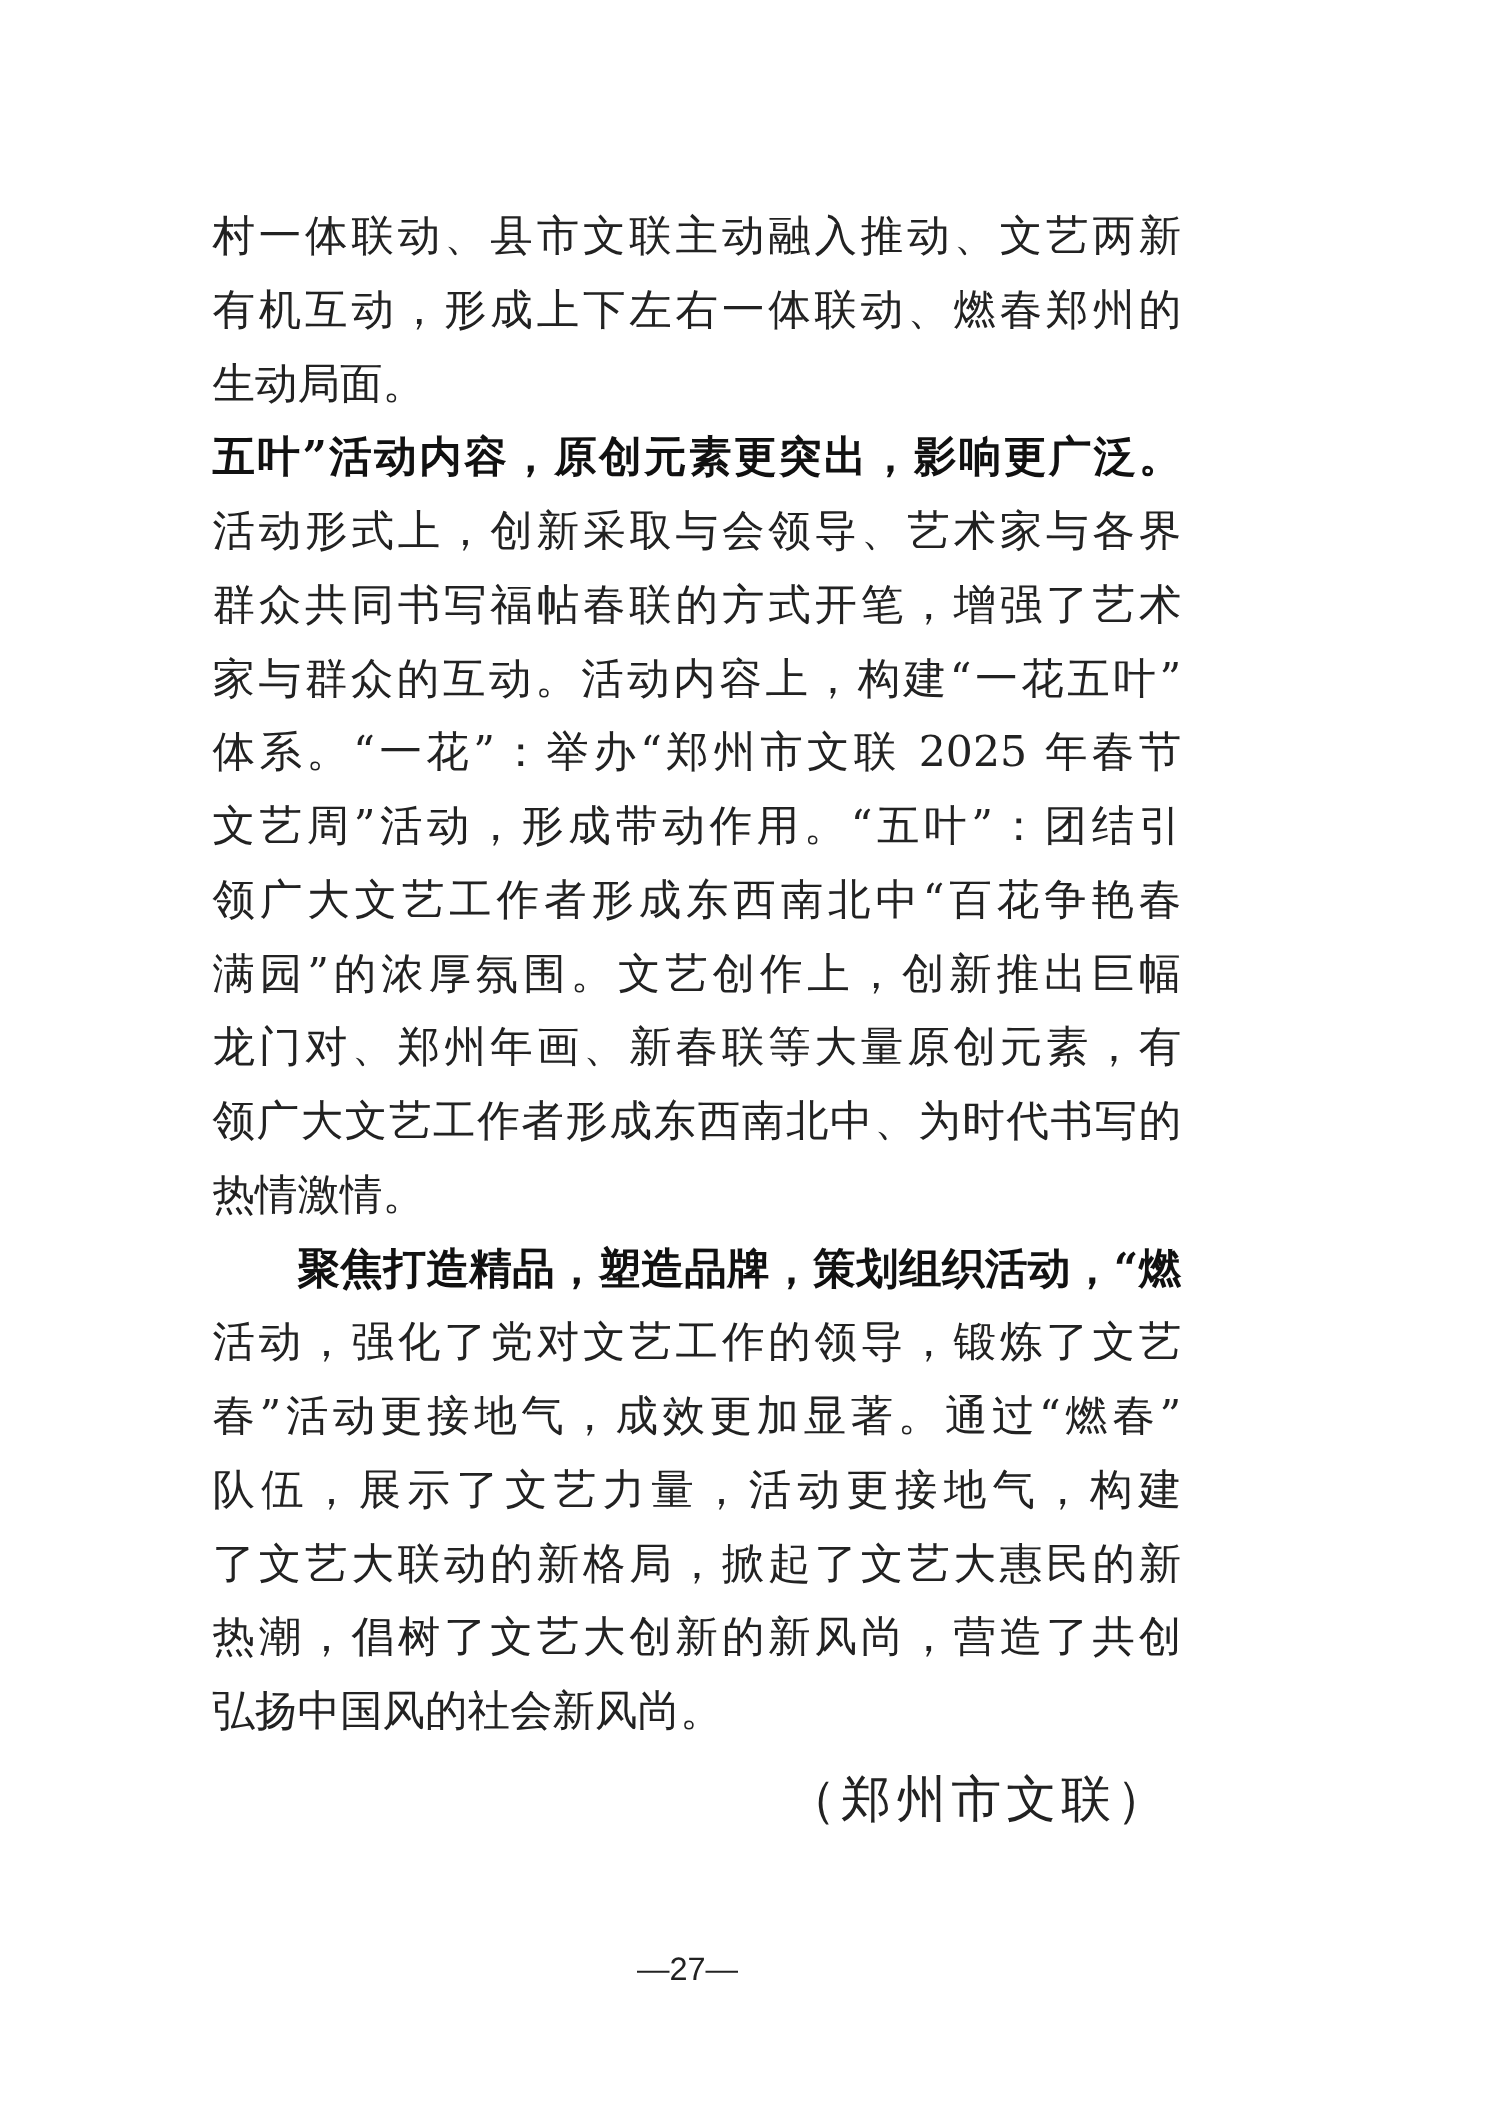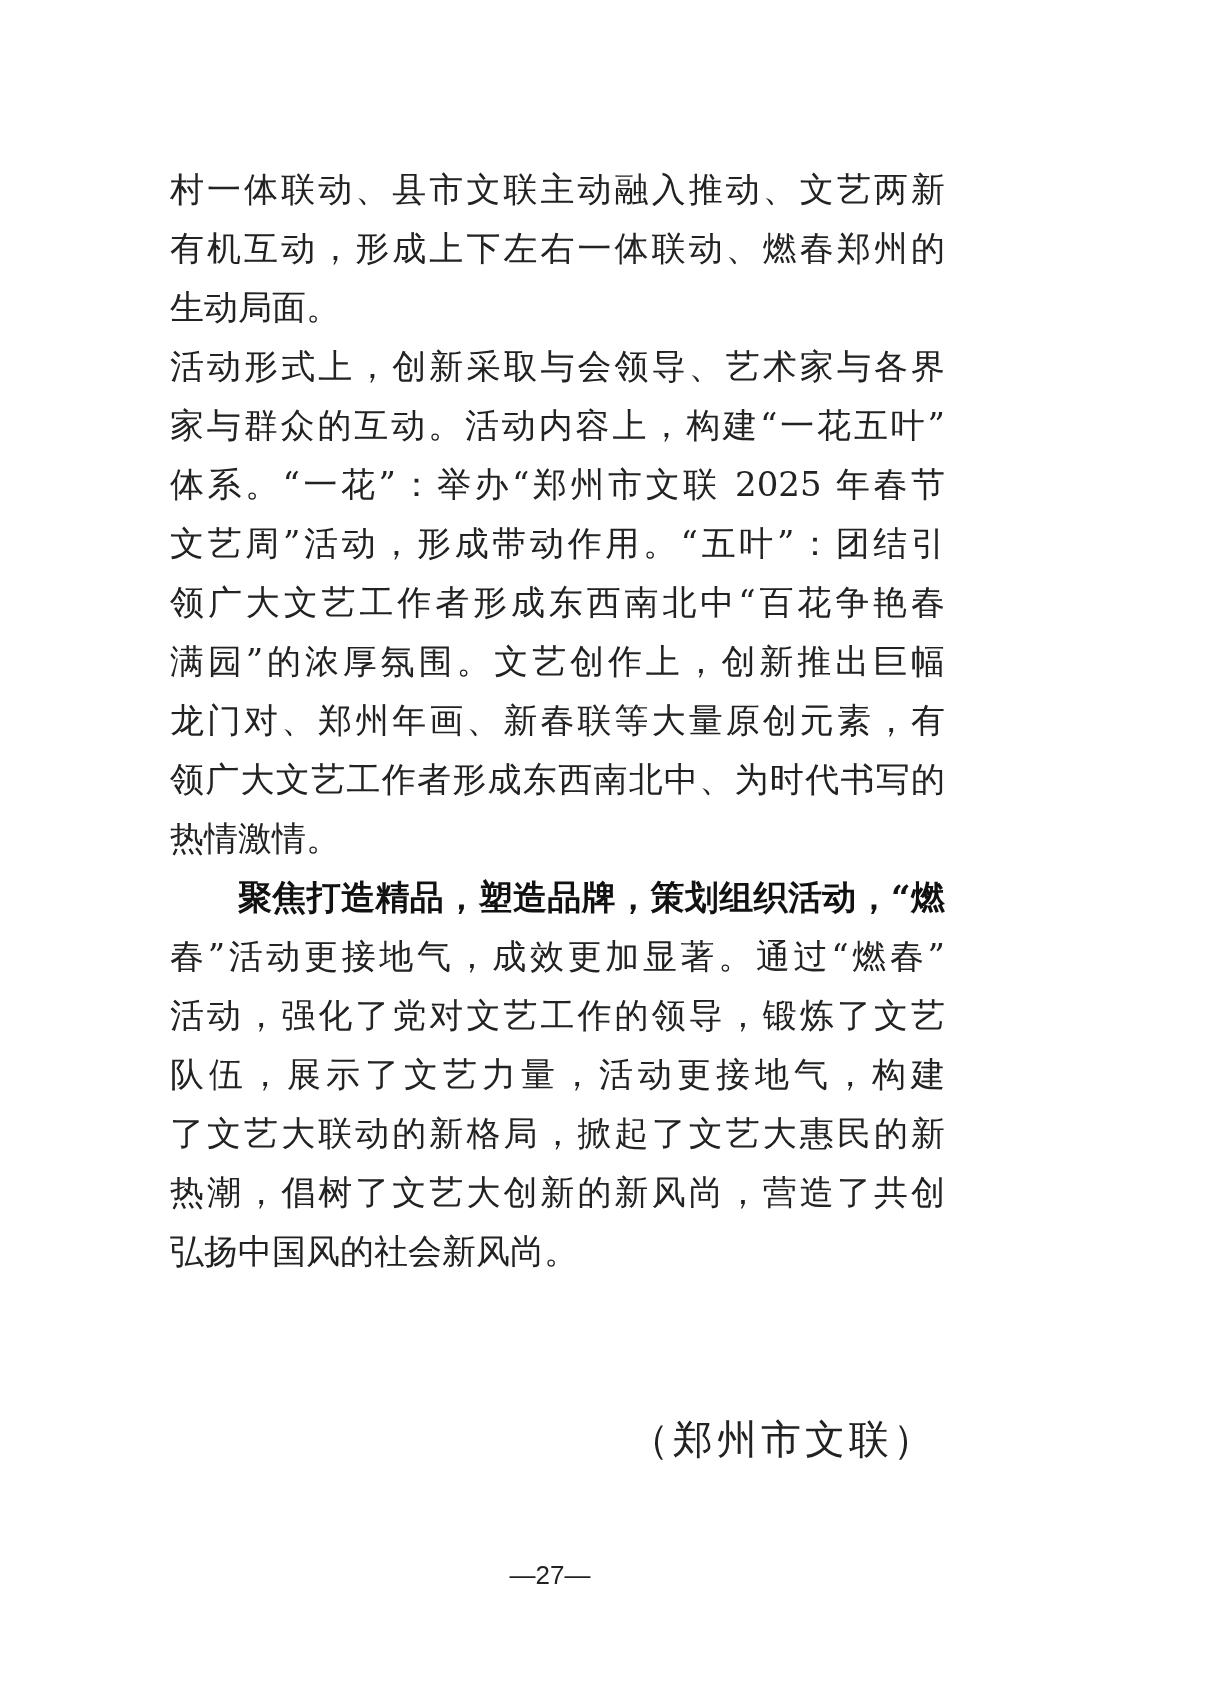--- a/index.html
+++ b/index.html
@@ -72,33 +72,35 @@
 </head>
 <body>
 
 <div class="page">
   <div class="text-block">
 
     <div class="line">村一体联动、县市文联主动融入推动、文艺两新</div>
     <div class="line">有机互动，形成上下左右一体联动、燃春郑州的</div>
     <div class="line last">生动局面。</div>
 
+    <div class="line lead">五叶”活动内容，原创元素更突出，影响更广泛。</div>
     <div class="line">活动形式上，创新采取与会领导、艺术家与各界</div>
+    <div class="line">群众共同书写福帖春联的方式开笔，增强了艺术</div>
     <div class="line">家与群众的互动。活动内容上，构建“一花五叶”</div>
     <div class="line">体系。“一花”：举办“郑州市文联 2025 年春节</div>
     <div class="line">文艺周”活动，形成带动作用。“五叶”：团结引</div>
     <div class="line">领广大文艺工作者形成东西南北中“百花争艳春</div>
     <div class="line">满园”的浓厚氛围。文艺创作上，创新推出巨幅</div>
     <div class="line">龙门对、郑州年画、新春联等大量原创元素，有</div>
     <div class="line">领广大文艺工作者形成东西南北中、为时代书写的</div>
     <div class="line last">热情激情。</div>
 
     <div class="line indent lead">聚焦打造精品，塑造品牌，策划组织活动，“燃</div>
+    <div class="line">活动，强化了党对文艺工作的领导，锻炼了文艺</div>
     <div class="line">春”活动更接地气，成效更加显著。通过“燃春”</div>
-    <div class="line">活动，强化了党对文艺工作的领导，锻炼了文艺</div>
     <div class="line">队伍，展示了文艺力量，活动更接地气，构建</div>
     <div class="line">了文艺大联动的新格局，掀起了文艺大惠民的新</div>
     <div class="line">热潮，倡树了文艺大创新的新风尚，营造了共创</div>
     <div class="line last">弘扬中国风的社会新风尚。</div>
   </div>
 
   <div class="signature">（郑州市文联）</div>
 
   <div class="page-number">—27—</div>
 </div>

